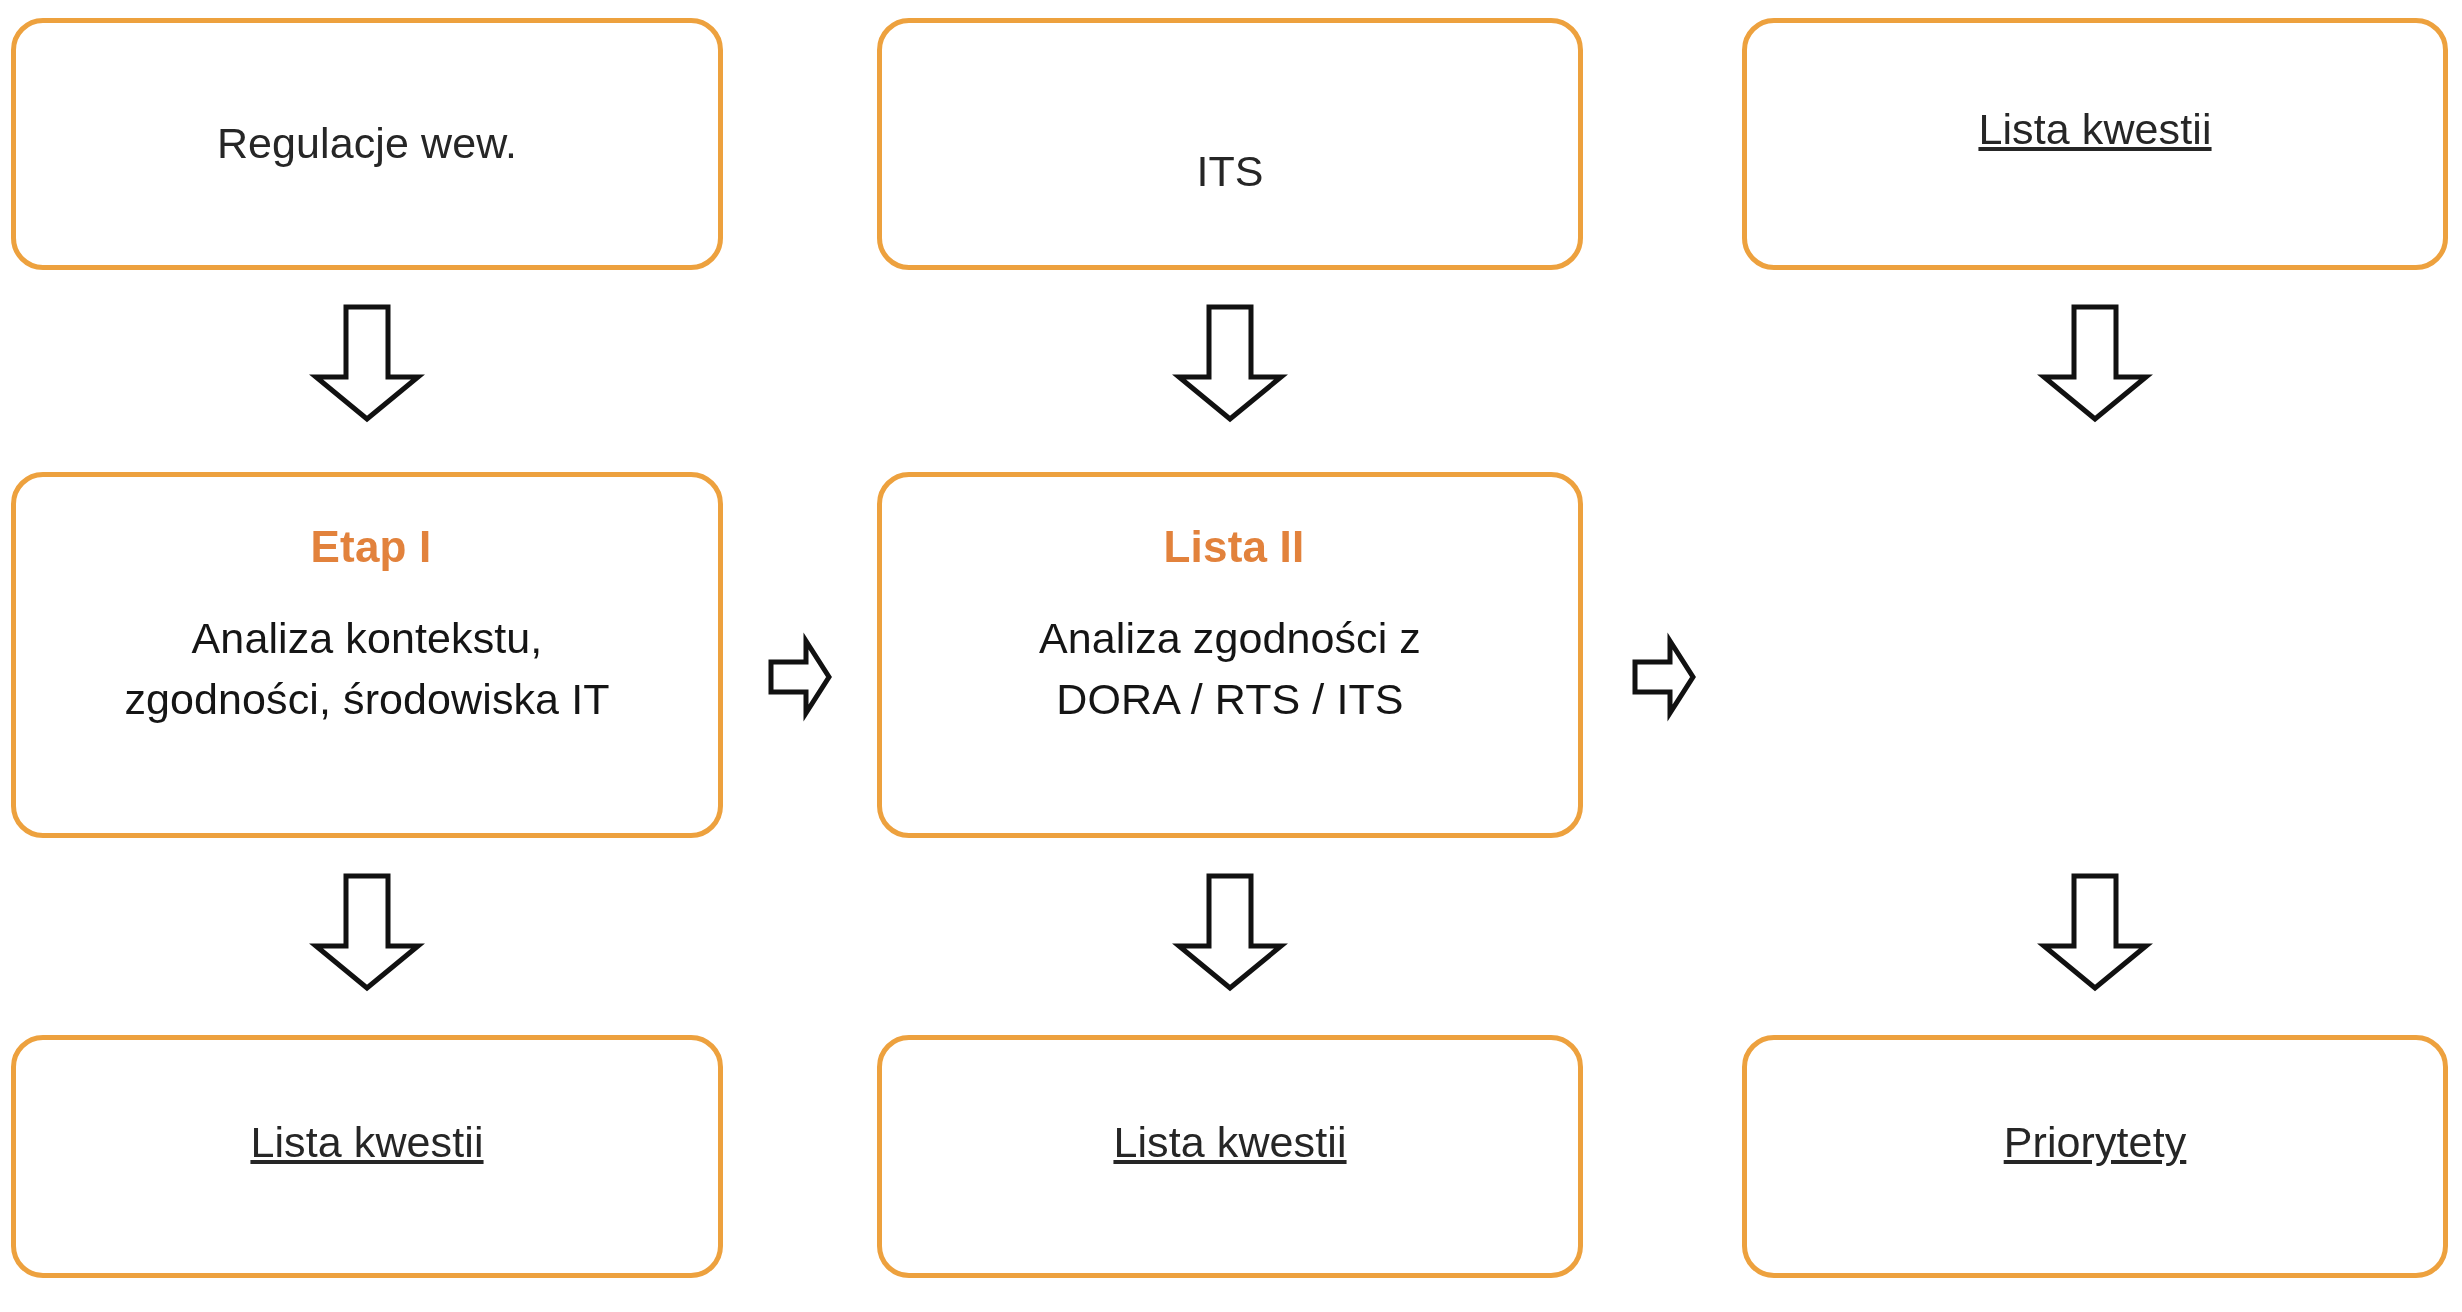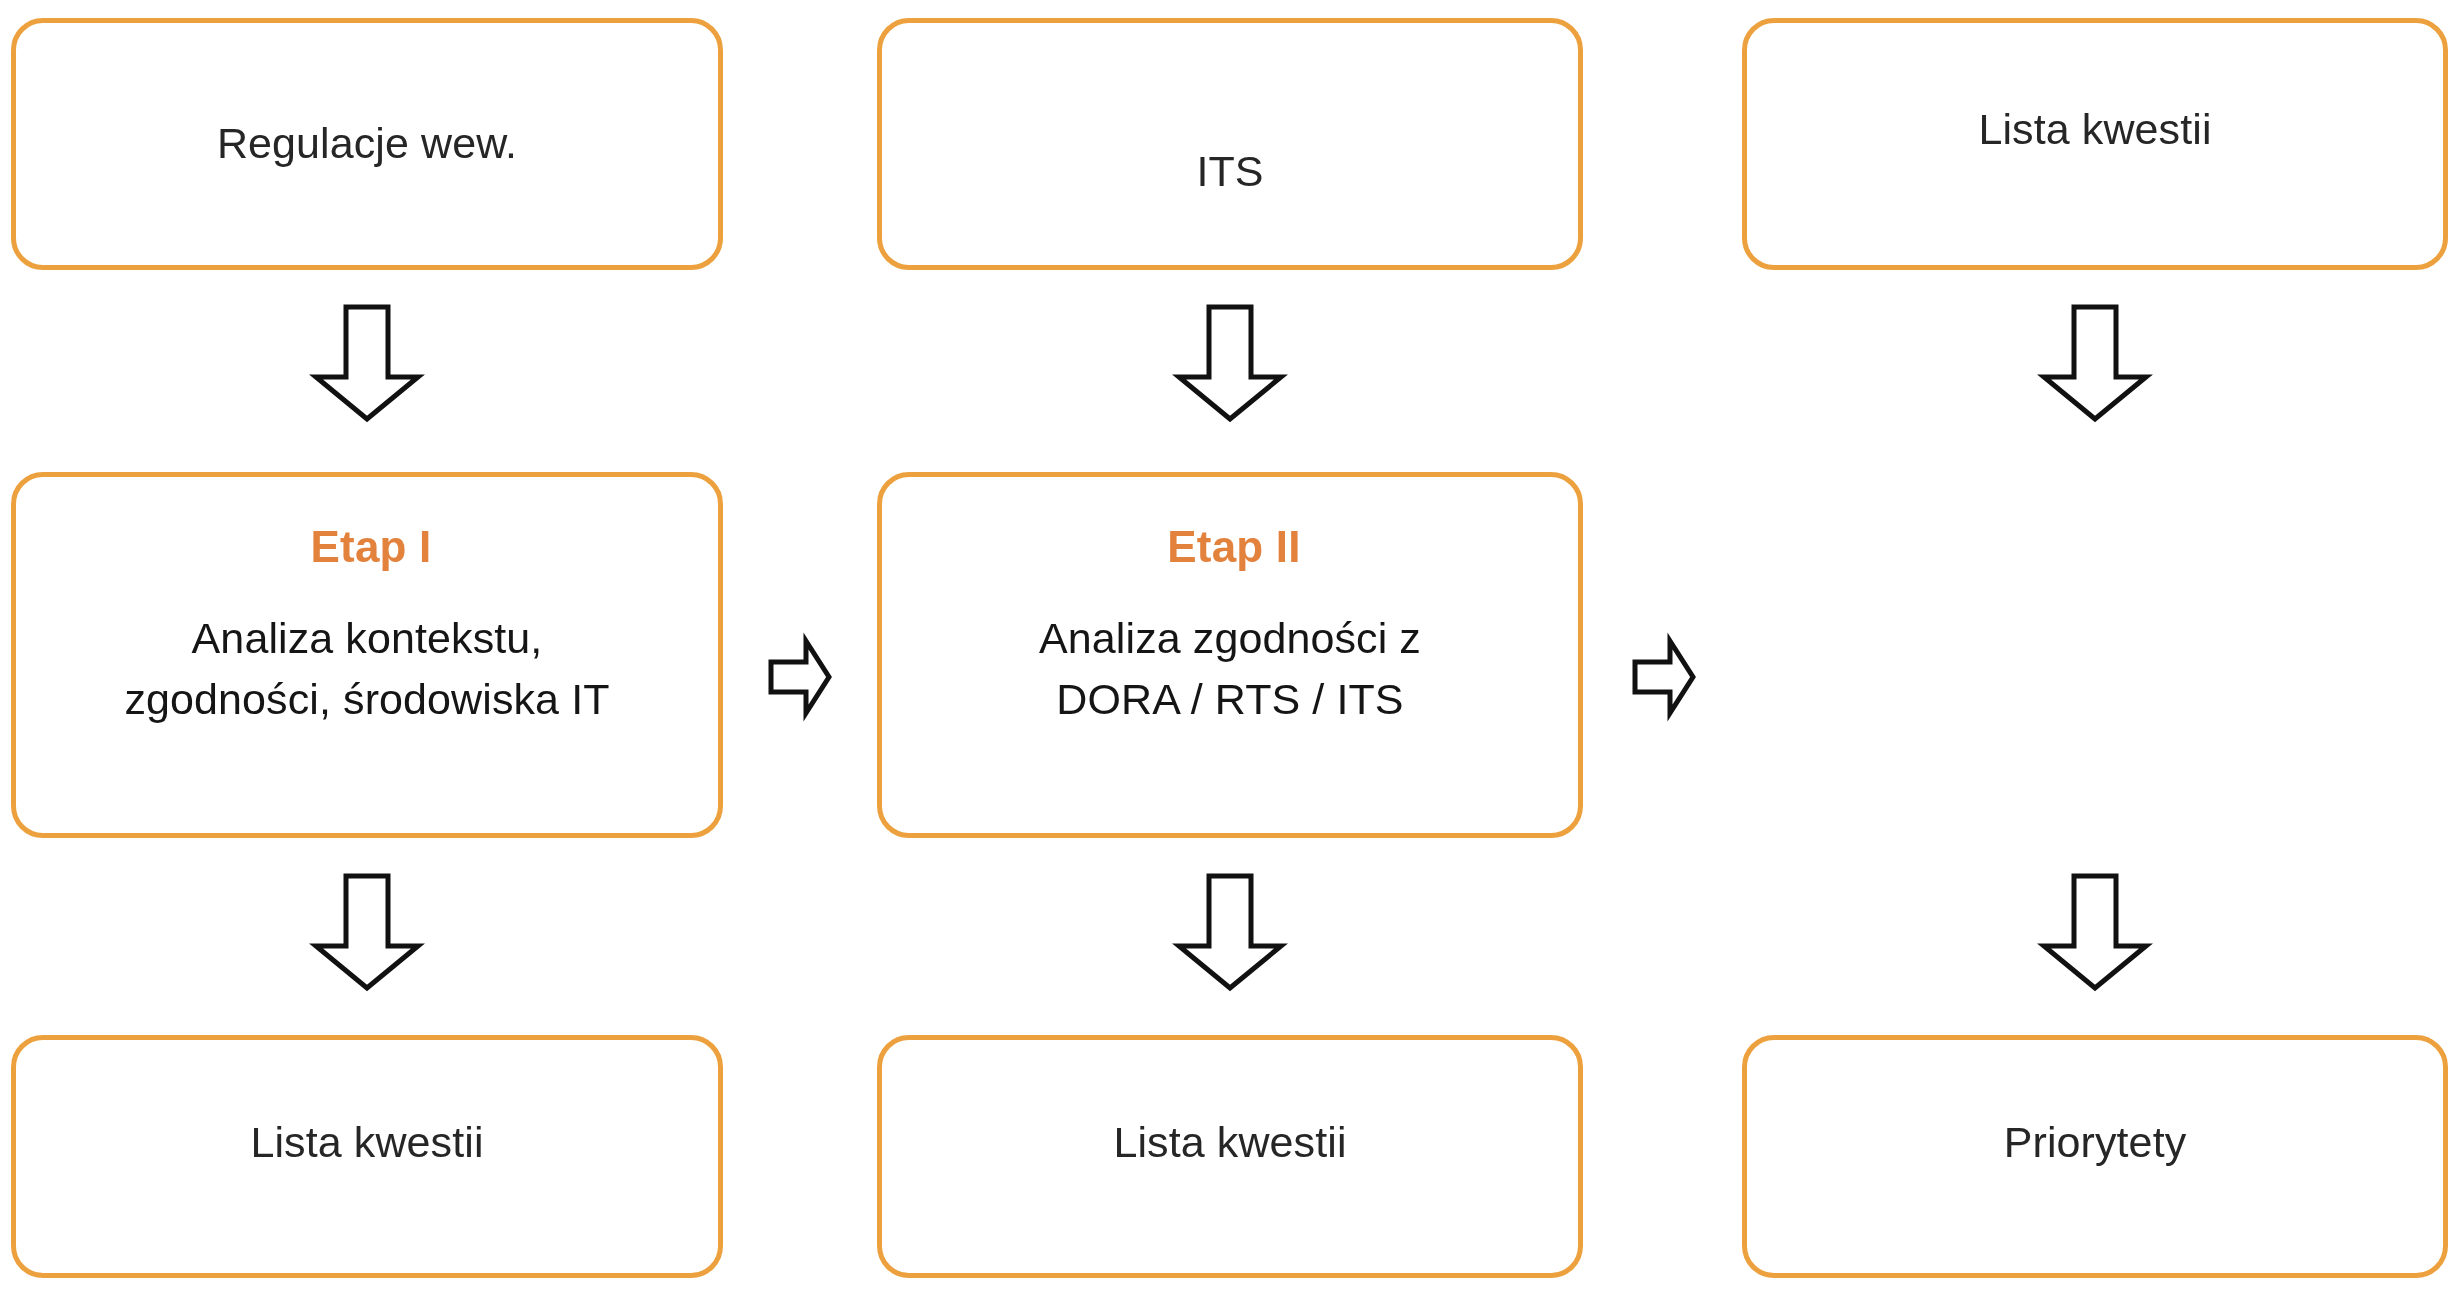--- a/index.html
+++ b/index.html
@@ -67,21 +67,21 @@
   
   .col1 { left: 11px;   width: 712px; }
   .col2 { left: 877px;  width: 706px; }
   .col3 { left: 1742px; width: 706px; }
 
   .row-top    { top: 18px;   height: 252px; }
   .row-mid    { top: 472px;  height: 366px; }
   .row-bottom { top: 1035px; height: 243px; }
 
   
-  .nudge-up .box-text { position: relative; top: -14px; }
+  .nudge-up .box-text { position: relative; top: -14px; text-decoration: underline; }
 
   
   .arrow-down {
     position: absolute;
     width: 108px;
     height: 118px;
   }
   .arrow-right {
     position: absolute;
     width: 64px;
@@ -149,21 +149,21 @@
 
   <div class="box box-stage col1 row-mid">
     <div class="stage-title">Etap I</div>
     <div class="stage-desc">
       <span>Analiza kontekstu,</span><br>
       <span>zgodności, środowiska IT</span>
     </div>
   </div>
 
   <div class="box box-stage col2 row-mid">
-    <div class="stage-title">Etap II</div>
+    <div class="stage-title">Lista II</div>
     <div class="stage-desc">
       <span>Analiza zgodności z</span><br>
       <span>DORA / RTS / ITS</span>
     </div>
   </div>
 
 
   <div class="arrow-right ar-1">
     <svg viewBox="0 0 64 78" preserveAspectRatio="none">
       <polygon class="arrow-shape" points="3,24 38,24 38,3 61,39 38,75 38,54 3,54"></polygon>

